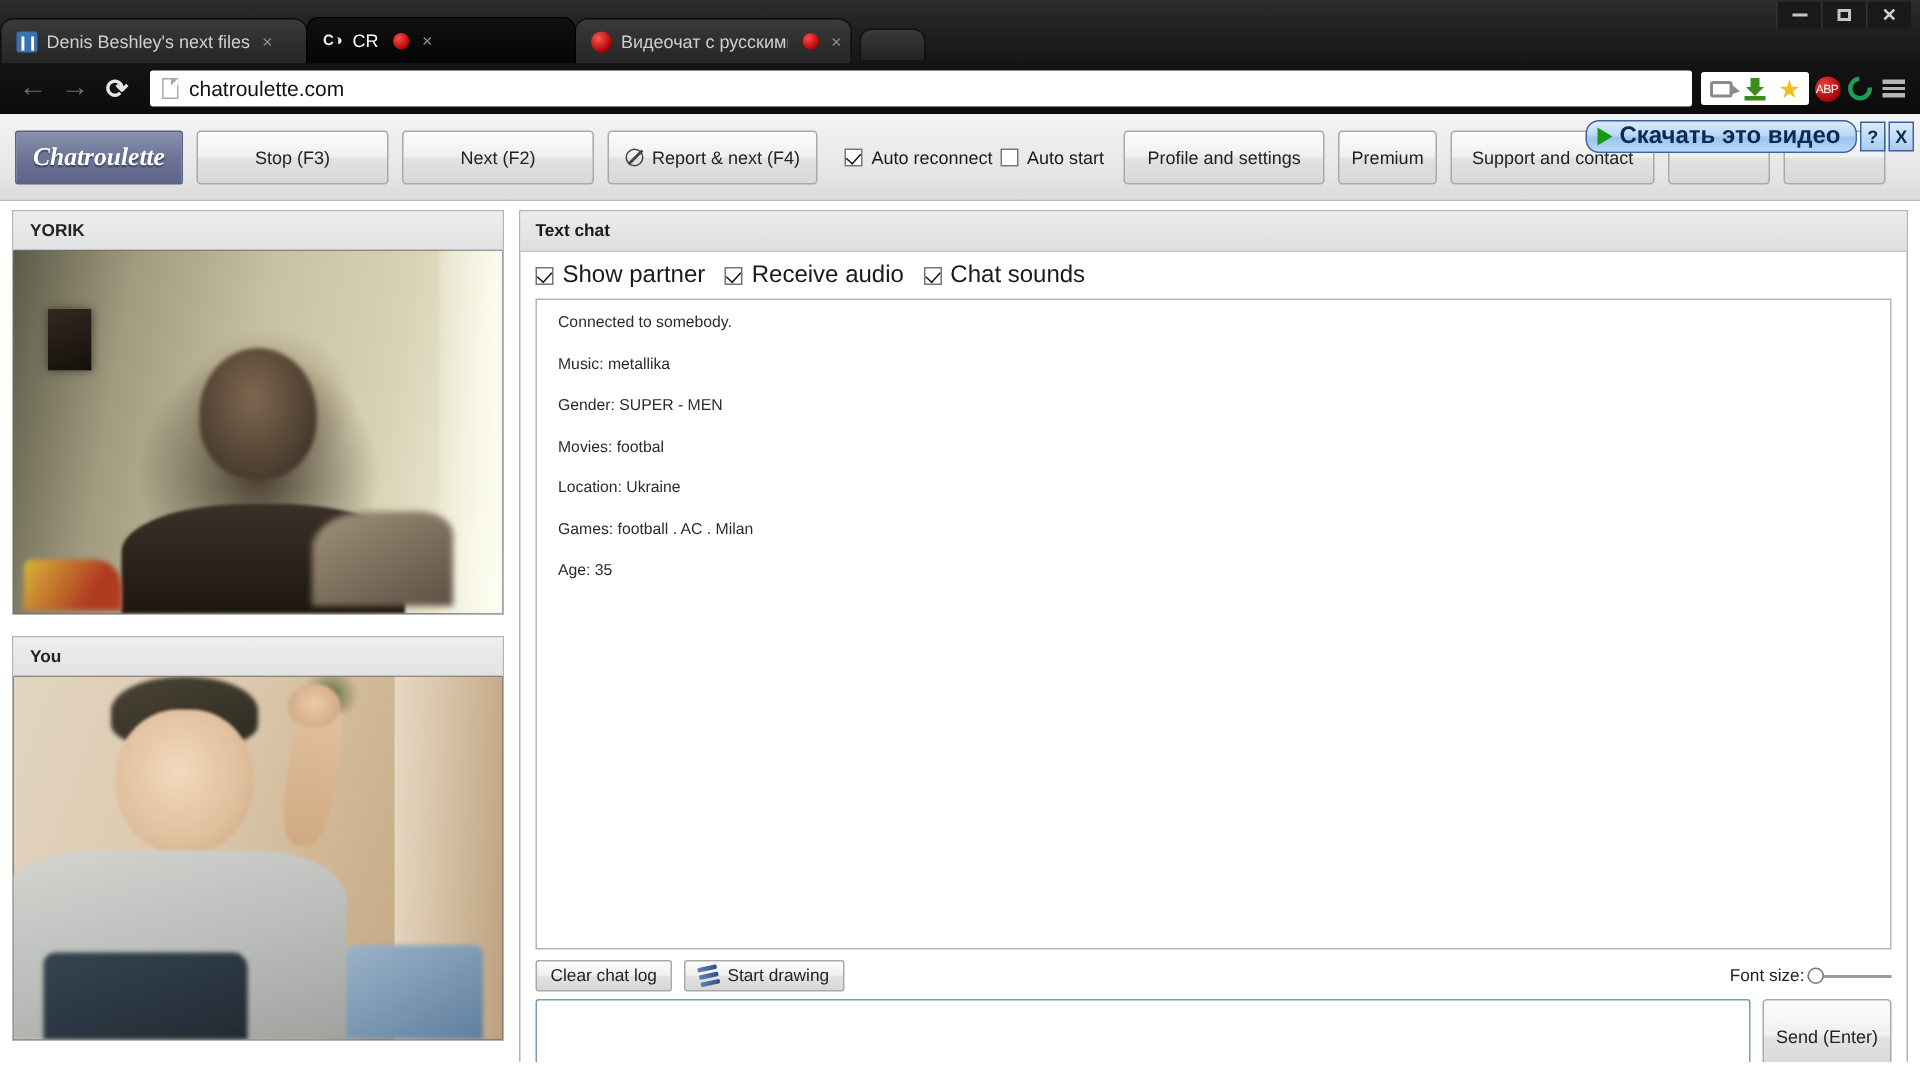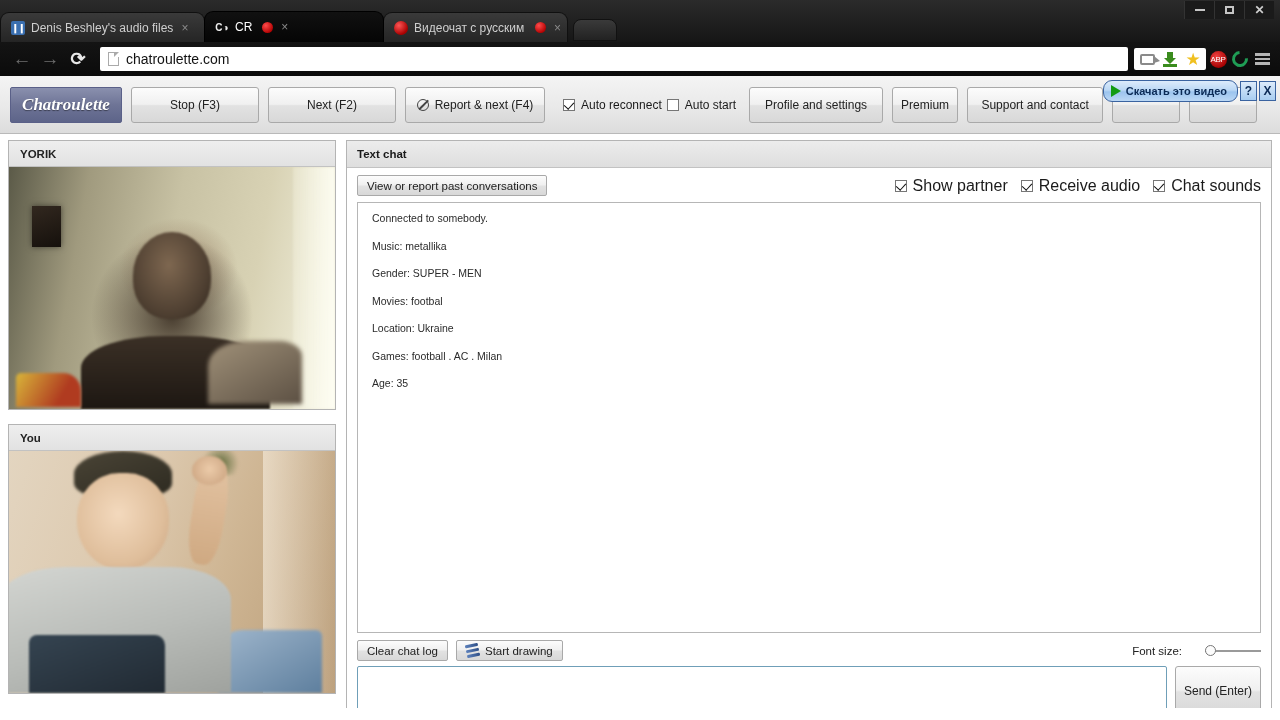--- a/index.html
+++ b/index.html
@@ -198,21 +198,21 @@
   .btn.hidden-b { width: 68px; }
 
   .dl-overlay {
     position: absolute; right: 4px; top: 4px;
     display: flex; align-items: center; gap: 2px; z-index: 30;
   }
   .dl-pill {
     background: linear-gradient(180deg,#dcebfb 0%,#bcd8f5 45%,#9cc4ee 55%,#bcd8f5 100%);
     border: 1px solid #3a63a0; border-radius: 9px;
     height: 22px; display: flex; align-items: center; gap: 5px;
-    padding: 0 10px 0 7px; font-size: 11px; font-weight: bold; color: #0b2a55;
+    padding: 0 10px 0 7px; font-size: 16px; font-weight: bold; color: #0b2a55;
   }
   .dl-play {
     width: 0; height: 0; border-style: solid;
     border-width: 6px 0 6px 10px;
     border-color: transparent transparent transparent #139b13;
     flex: 0 0 auto;
   }
   .dl-sq {
     width: 17px; height: 20px;
     background: linear-gradient(180deg,#dcebfb 0%,#a8cdf0 100%);
@@ -368,21 +368,21 @@
     width: 13px; height: 13px; position: relative; flex:0 0 auto;
     transform: rotate(-12deg);
   }
   .draw-ico span {
     position:absolute; left:0; width:13px; height:3px; border-radius:1px;
     background: linear-gradient(90deg,#5e82bd,#2f4f86);
   }
   .draw-ico span:nth-child(1){ top:0; }
   .draw-ico span:nth-child(2){ top:5px; }
   .draw-ico span:nth-child(3){ top:10px; }
-  .fontsize { display: flex; align-items: center; gap: 23px; font-size: 11.5px; color:#222; }
+  .fontsize { display: flex; align-items: center; gap: 2px; font-size: 11.5px; color:#222; }
   .slider { position: relative; width: 56px; height: 12px; display:flex; align-items:center;}
   .slider .track { width: 100%; height: 2px; background: #9a9a9a; }
   .slider .knob {
     position: absolute; left: 0; top: 0;
     width: 11px; height: 11px; border-radius: 50%;
     background: #fcfcfc; border: 1px solid #777;
   }
   .chat-inputrow { display: flex; align-items: stretch; gap: 8px; padding: 0 10px 10px 10px; }
   .chat-input {
     flex: 1; height: 50px; border: 1px solid #6f9fb8; background: #fff;
@@ -399,21 +399,21 @@
 <div class="screen">
 
   <div class="browser-chrome">
 
     <div class="titlebar">
 
       <div class="tabstrip">
 
         <div class="tab inactive" style="width:205px;">
           <span class="tab-fav fav-pause">❙❙</span>
-          <span class="tab-title">Denis Beshley's audio files</span>
+          <span class="tab-title">Denis Beshley's next files</span>
           <span class="tab-x">×</span>
         </div>
 
         <div class="tab active" style="width:180px;">
           <span class="tab-fav fav-cr">C◑</span>
           <span class="tab-title">CR</span>
           <span class="tab-rec"></span>
           <span class="tab-x">×</span>
         </div>
 
@@ -554,21 +554,20 @@
           </div>
         </div>
       </div>
 
       <div class="right-col">
         <div class="chat-panel">
 
           <div class="chat-head">Text chat</div>
 
           <div class="chat-subbar">
-            <div class="btn sm">View or report past conversations</div>
             <div class="chk-row">
               <label class="chk">
                 <span class="box on"></span>
                 <span>Show partner</span>
               </label>
               <label class="chk">
                 <span class="box on"></span>
                 <span>Receive audio</span>
               </label>
               <label class="chk">

